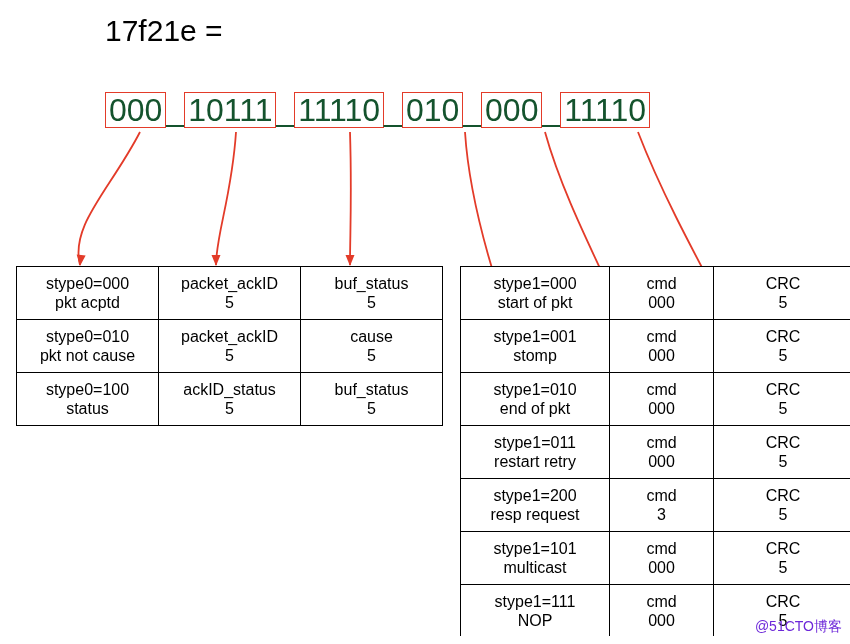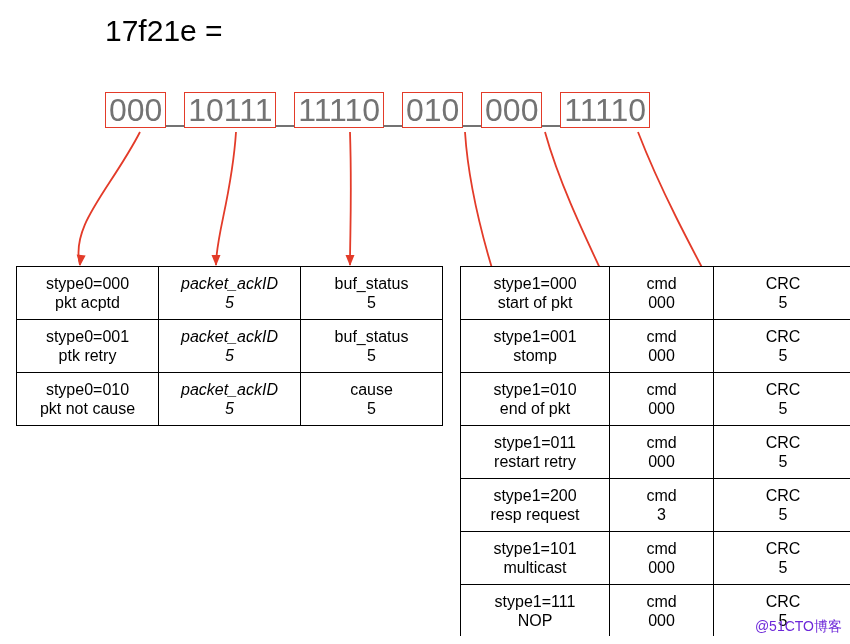--- a/index.html
+++ b/index.html
@@ -22,21 +22,21 @@
     font-size: 30px;
     font-weight: 400;
     color: #000;
   }
   .bits-row {
     position: absolute;
     left: 105px;
     top: 92px;
     font-size: 32px;
     font-weight: 400;
-    color: #737373;
+    color: #14532d;
     white-space: nowrap;
   }
   .bits-row .box {
     border: 1.5px solid #e33b29;
     padding: 1px 3px 1px 3px;
     display: inline-block;
     line-height: 1;
   }
   .bits-row .sep {
     display: inline-block;
@@ -62,21 +62,21 @@
     line-height: 1.2;
     padding: 5px 4px;
   }
   table.pkt.left-tbl {
     left: 16px;
     top: 266px;
     width: 400px;
   }
   table.pkt.left-tbl td { height: 42px; }
   table.pkt.left-tbl td.c1 { width: 133px; }
-  table.pkt.left-tbl td.c2 { width: 133px; font-style: italic; }
+  table.pkt.left-tbl td.c2 { width: 133px; }
   table.pkt.left-tbl td.c3 { width: 133px; margin-left: 48px; }
 
   table.pkt.right-tbl {
     left: 460px;
     top: 266px;
     width: 365px;
   }
   table.pkt.right-tbl td { height: 42px; }
   table.pkt.right-tbl td.c1 { width: 140px; }
   table.pkt.right-tbl td.c2 { width: 95px; }
@@ -136,46 +136,46 @@
             <span class="ln">packet_ackID</span>
             <span class="ln">5</span>
           </td>
           <td class="c3">
             <span class="ln">buf_status</span>
             <span class="ln">5</span>
           </td>
         </tr>
         <tr>
           <td class="c1">
-            <span class="ln">stype0=001</span>
-            <span class="ln">ptk retry</span>
-          </td>
-          <td class="c2">
-            <span class="ln">packet_ackID</span>
-            <span class="ln">5</span>
-          </td>
-          <td class="c3">
-            <span class="ln">buf_status</span>
-            <span class="ln">5</span>
-          </td>
-        </tr>
-        <tr>
-          <td class="c1">
             <span class="ln">stype0=010</span>
             <span class="ln">pkt not cause</span>
           </td>
           <td class="c2">
             <span class="ln">packet_ackID</span>
             <span class="ln">5</span>
           </td>
           <td class="c3">
             <span class="ln">cause</span>
             <span class="ln">5</span>
           </td>
         </tr>
+        <tr>
+          <td class="c1">
+            <span class="ln">stype0=100</span>
+            <span class="ln">status</span>
+          </td>
+          <td class="c2">
+            <span class="ln">ackID_status</span>
+            <span class="ln">5</span>
+          </td>
+          <td class="c3">
+            <span class="ln">buf_status</span>
+            <span class="ln">5</span>
+          </td>
+        </tr>
       </tbody>
   </table>
 
   <table class="pkt right-tbl">
     <tbody id="right-body">
         <tr>
           <td class="c1">
             <span class="ln">stype1=000</span>
             <span class="ln">start of pkt</span>
           </td>

